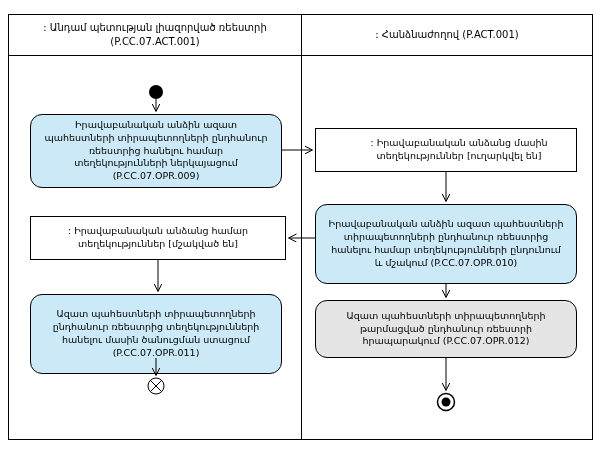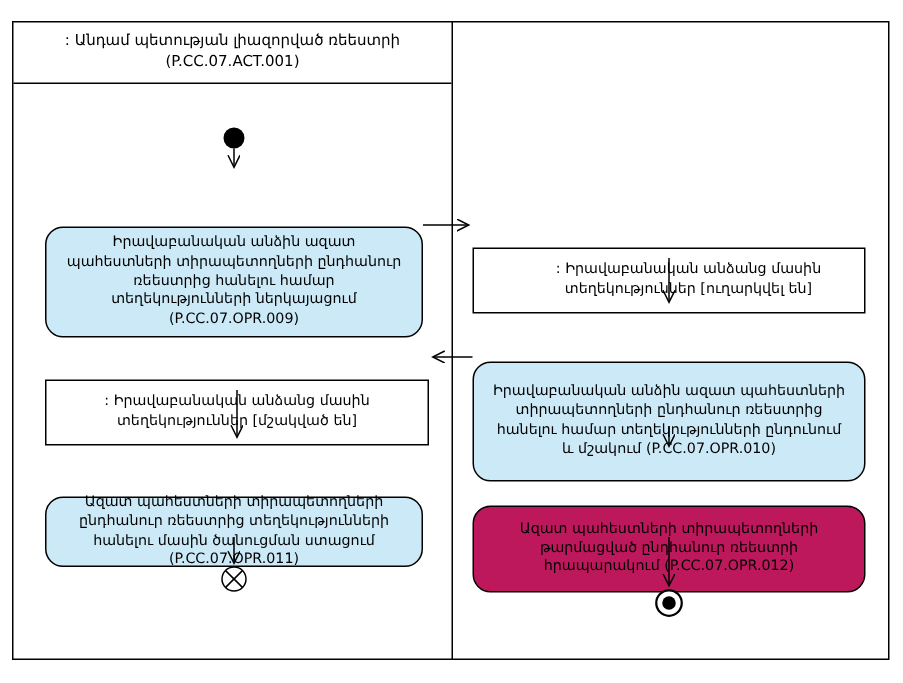--- a/index.html
+++ b/index.html
@@ -18,49 +18,50 @@
     position:absolute;top:14px;height:42px;box-sizing:border-box;
     border-bottom:1px solid #000;
     display:flex;align-items:center;justify-content:center;
     text-align:center;font-size:10px;line-height:1.35;padding:2px 26px;
   }
   .hdr-left{left:9px;width:292px;}
   .hdr-right{left:302px;width:290px;}
   .node{
     position:absolute;box-sizing:border-box;border:1px solid #000;
     display:flex;align-items:center;justify-content:center;
-    text-align:center;font-size:9.5px;line-height:1.35;padding:4px 10px;margin-top:37px;
+    text-align:center;font-size:9.5px;line-height:1.35;padding:4px 10px;
   }
   .activity{border-radius:12px;}
   .objectnode{background:#ffffff;}
   .connectors{
     position:absolute;left:0;top:0;width:602px;height:455px;pointer-events:none;
   }
 </style>
 </head>
 <body>
 
 <div class="stage">
 
   <div class="frame"></div>
   <div class="divider"></div>
 
   <div class="hdr hdr-left">: Անդամ պետության լիազորված ռեեստրի (P.CC.07.ACT.001)</div>
+  <div class="hdr hdr-right">: Հանձնաժողով (P.ACT.001)</div>
 
   <div class="node activity" style="left: 30px; top: 114px; width: 252px; height: 74px; background: rgb(203, 233, 246);">Իրավաբանական անձին ազատ պահեստների տիրապետողների ընդհանուր ռեեստրից հանելու համար տեղեկությունների ներկայացում (P.CC.07.OPR.009)</div>
 
   <div class="node objectnode" style="left:315px;top:128px;width:262px;height:44px;padding-left:36px;">: Իրավաբանական անձանց մասին տեղեկություններ [ուղարկվել են]</div>
 
   <div class="node activity" style="left: 315px; top: 204px; width: 262px; height: 80px; background: rgb(203, 233, 246);">Իրավաբանական անձին ազատ պահեստների տիրապետողների ընդհանուր ռեեստրից հանելու համար տեղեկությունների ընդունում և մշակում (P.CC.07.OPR.010)</div>
 
-  <div class="node objectnode" style="left:30px;top:216px;width:256px;height:44px;">: Իրավաբանական անձանց մասին տեղեկություններ [մշակված են]</div>
+  <div class="node objectnode" style="left:30px;top:216px;width:256px;height:44px;">: Իրավաբանական անձանց համար տեղեկություններ [մշակված են]</div>
 
-  <div class="node activity" style="left: 30px; top: 294px; width: 252px; height: 47px; background: rgb(203, 233, 246);">Ազատ պահեստների տիրապետողների ընդհանուր ռեեստրից տեղեկությունների հանելու մասին ծանուցման ստացում (P.CC.07.OPR.011)</div>
+  <div class="node activity" style="left: 30px; top: 294px; width: 252px; height: 80px; background: rgb(203, 233, 246);">Ազատ պահեստների տիրապետողների ընդհանուր ռեեստրից տեղեկությունների հանելու մասին ծանուցման ստացում (P.CC.07.OPR.011)</div>
 
-  <div class="node activity" style="left: 315px; top: 300px; width: 262px; height: 58px; background: #be185d;">Ազատ պահեստների տիրապետողների թարմացված ընդհանուր ռեեստրի հրապարակում (P.CC.07.OPR.012)</div>
+  <div class="node activity" style="left: 315px; top: 300px; width: 262px; height: 58px; background: #e5e5e5;">Ազատ պահեստների տիրապետողների թարմացված ընդհանուր ռեեստրի հրապարակում (P.CC.07.OPR.012)</div>
 
   <svg class="connectors" viewBox="0 0 602 455" xmlns="http://www.w3.org/2000/svg">
     <defs>
       <marker id="arrow" markerWidth="10" markerHeight="10" refX="7.5" refY="4" orient="auto">
         <path d="M0,0 L8,4 L0,8" fill="none" stroke="#000" stroke-width="1"></path>
       </marker>
     </defs>
 
     <circle cx="156" cy="92" r="7" fill="#000"></circle>
 

